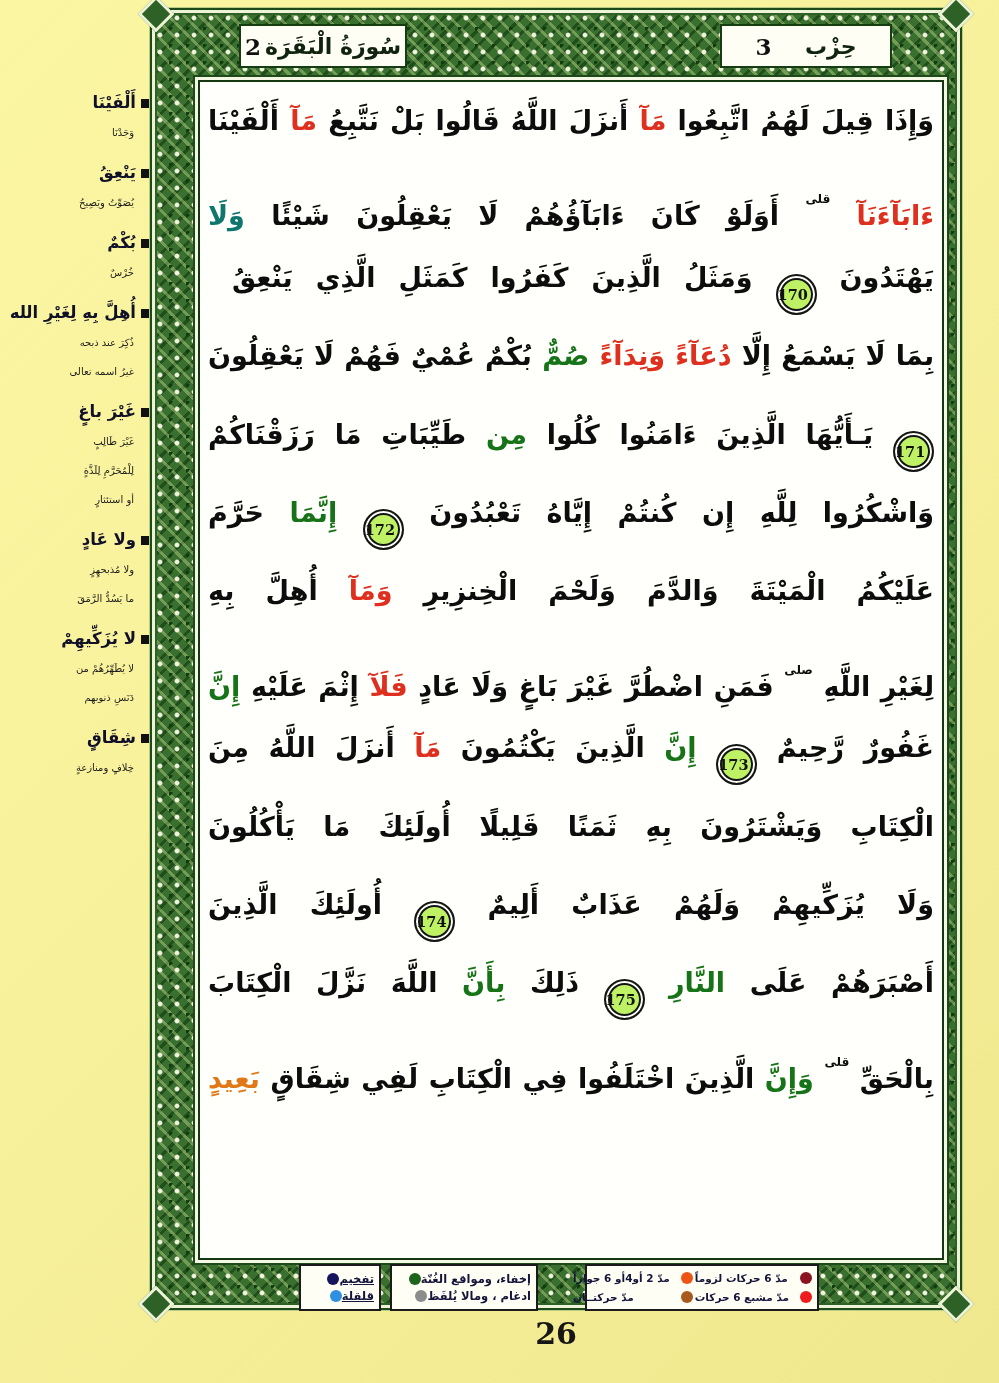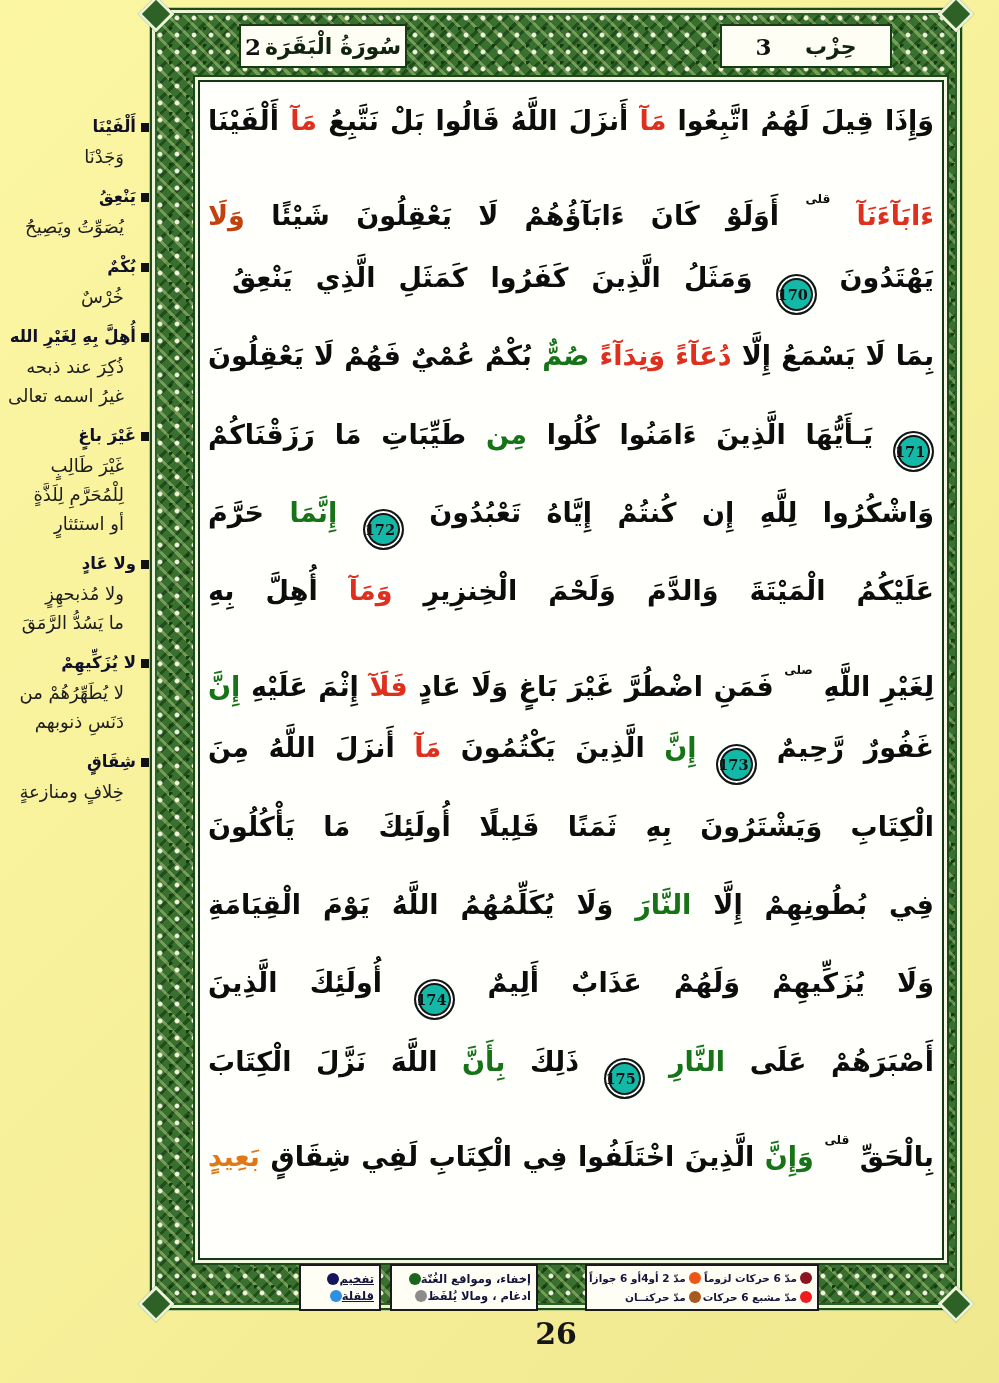--- a/index.html
+++ b/index.html
@@ -7,29 +7,29 @@
   body { font-family:"DejaVu Sans", sans-serif; }
 
   .page {
     position:relative; width:999px; height:1383px; overflow:hidden;
     background:linear-gradient(135deg,#fbf6a2 0%,#f8f19c 45%,#f0e88e 100%);
   }
 
   
   .margin-notes {
     position:absolute; top:88px; left:4px; width:146px;
-    direction:rtl; text-align:right;margin-top:24px;
+    direction:rtl; text-align:right;
   }
   .note { margin-bottom:11px; }
   .note-head { display:flex; align-items:center; gap:5px; justify-content:flex-start;
     font-weight:700; font-size:16.5px; color:#101028; line-height:30px; }
   .bullet { width:9px; height:9px; background:#111; display:inline-block; flex:0 0 auto; }
   .head-t { white-space:nowrap; }
-  .note-def { font-size:18px; color:#1c1c1c; line-height:29px; padding-left:4px;
-    padding-right:26px; white-space:nowrap; }
+  .note-def { font-size:10px; color:#1c1c1c; line-height:29px; padding-left:4px;
+    padding-right:16px; white-space:nowrap; }
 
   
   .frame {
     position:absolute; left:150px; top:8px; width:812px; height:1302px;
     background-color:#39702f;
     background-image:
       radial-gradient(circle at 8px 8px, rgba(250,250,230,.95) 1.8px, transparent 3px),
       radial-gradient(circle at 0px 0px, #123c10 3px, transparent 4.2px),
       repeating-linear-gradient(45deg, rgba(225,240,160,.35) 0 3px, transparent 3px 11px),
       repeating-linear-gradient(-45deg, rgba(8,46,8,.5) 0 3px, transparent 3px 11px);
@@ -64,21 +64,21 @@
   .qline {
     direction:rtl; height:78.4px; line-height:74px; overflow:hidden;
     font-size:27px; font-weight:700; color:#0d0d0d;
     text-align:justify; text-align-last:justify; white-space:normal;
   }
   .qline::after { content:""; display:inline-block; width:100%; height:0; }
   .seg { letter-spacing:0; }
   .sup { font-size:12px; font-weight:700; color:#151515; vertical-align:22px;margin-top:12px; }
   .ayah {
     display:inline-block; direction:ltr; width:41px; height:41px; line-height:37px;
-    border-radius:50%; border:2.5px solid #141414; background:#14b8a6;
+    border-radius:50%; border:2.5px solid #141414; background:#bef264;
     box-shadow: inset 0 0 0 2px #fff, inset 0 0 0 4px #141414;
     text-align:center; font-family:"DejaVu Serif", serif; font-size:14.5px;
     font-weight:700; color:#111; vertical-align:-13px;
   }
 
   
   .lg-box {
     position:absolute; top:1254px; height:47px; background:#fffef4;
     border:2px solid #1b1b1b; z-index:3; direction:rtl;
     display:flex; flex-direction:column; justify-content:space-evenly;
@@ -87,21 +87,21 @@
   .lg-tafkheem { left:147px; width:82px; }
   .lg-ghunnah  { left:238px; width:148px; }
   .lg-madd     { left:433px; width:234px; display:grid;
     grid-template-columns:1fr 1fr; grid-auto-rows:1fr; align-items:center; column-gap:2px; }
   .lg-row { display:flex; align-items:center; }
   .lg-row .dot { width:12px; height:12px; border-radius:50%; flex:0 0 auto; }
   .lg-label { font-size:11.5px; font-weight:700; color:#14143c; white-space:nowrap; }
   .lg-trail { justify-content:flex-start; }
   .lg-trail .lg-label { order:0; } .lg-trail .dot { order:1; }
   .lg-tafkheem .lg-label { text-decoration:underline; }
-  .lg-madd .lg-row { gap:3px; }
+  .lg-madd .lg-row { gap:11px;justify-content:space-between; }
   .lg-madd .lg-label { font-size:10.5px; }
 
   .page-number {
     position:absolute; top:1316px; left:150px; width:812px; text-align:center;
     font-family:"DejaVu Serif", serif; font-weight:700; font-size:30px; color:#161616;
   }
 </style>
 </head>
 <body>
 
@@ -183,30 +183,29 @@
     </div>
 
     <div class="hdr-box hizb">
       <span class="hizb-label">حِزْب</span>
       <span class="hdr-num">3</span>
     </div>
 
     <div class="text-area">
       <div id="quran-lines">
           <div class="qline"><span class="seg" style="color: rgb(13, 13, 13);">وَإِذَا قِيلَ لَهُمُ اتَّبِعُوا</span> <span class="seg" style="color: rgb(223, 47, 30);">مَآ</span> <span class="seg" style="color: rgb(13, 13, 13);">أَنزَلَ اللَّهُ قَالُوا بَلْ نَتَّبِعُ</span> <span class="seg" style="color: rgb(223, 47, 30);">مَآ</span> <span class="seg" style="color: rgb(13, 13, 13);">أَلْفَيْنَا عَلَيْهِ</span> </div>
-          <div class="qline"><span class="seg" style="color: rgb(223, 47, 30);">ءَابَآءَنَآ</span> <span class="sup" style="color: rgb(13, 13, 13);">قلى</span> <span class="seg" style="color: rgb(13, 13, 13);">أَوَلَوْ كَانَ ءَابَآؤُهُمْ لَا يَعْقِلُونَ شَيْئًا</span> <span class="seg" style="color: #c2410c;">وَلَا</span> </div>
+          <div class="qline"><span class="seg" style="color: rgb(223, 47, 30);">ءَابَآءَنَآ</span> <span class="sup" style="color: rgb(13, 13, 13);">قلى</span> <span class="seg" style="color: rgb(13, 13, 13);">أَوَلَوْ كَانَ ءَابَآؤُهُمْ لَا يَعْقِلُونَ شَيْئًا</span> <span class="seg" style="color: #0f766e;">وَلَا</span> </div>
           <div class="qline"><span class="seg" style="color: rgb(13, 13, 13);">يَهْتَدُونَ</span> <span class="ayah">170</span> <span class="seg" style="color: rgb(13, 13, 13); margin-left: 24px;">وَمَثَلُ الَّذِينَ كَفَرُوا كَمَثَلِ الَّذِي يَنْعِقُ</span> </div>
           <div class="qline"><span class="seg" style="color: rgb(13, 13, 13);">بِمَا لَا يَسْمَعُ إِلَّا</span> <span class="seg" style="color: rgb(223, 47, 30);">دُعَآءً</span> <span class="seg" style="color: rgb(223, 47, 30);">وَنِدَآءً</span> <span class="seg" style="color: rgb(23, 115, 23);">صُمٌّ</span> <span class="seg" style="color: rgb(13, 13, 13);">بُكْمٌ عُمْيٌ فَهُمْ لَا يَعْقِلُونَ</span> </div>
           <div class="qline"><span class="ayah">171</span> <span class="seg" style="color: rgb(13, 13, 13);">يَـأَيُّهَا الَّذِينَ ءَامَنُوا كُلُوا</span> <span class="seg" style="color: rgb(23, 115, 23);">مِن</span> <span class="seg" style="color: rgb(13, 13, 13);">طَيِّبَاتِ مَا رَزَقْنَاكُمْ</span> </div>
           <div class="qline"><span class="seg" style="color: rgb(13, 13, 13);">وَاشْكُرُوا لِلَّهِ إِن كُنتُمْ إِيَّاهُ تَعْبُدُونَ</span> <span class="ayah">172</span> <span class="seg" style="color: rgb(23, 115, 23);">إِنَّمَا</span> <span class="seg" style="color: rgb(13, 13, 13);">حَرَّمَ</span> </div>
           <div class="qline"><span class="seg" style="color: rgb(13, 13, 13);">عَلَيْكُمُ الْمَيْتَةَ وَالدَّمَ وَلَحْمَ الْخِنزِيرِ</span> <span class="seg" style="color: rgb(223, 47, 30);">وَمَآ</span> <span class="seg" style="color: rgb(13, 13, 13);">أُهِلَّ بِهِ</span> </div>
           <div class="qline"><span class="seg" style="color: rgb(13, 13, 13);">لِغَيْرِ اللَّهِ</span> <span class="sup" style="color: rgb(13, 13, 13);">صلى</span> <span class="seg" style="color: rgb(13, 13, 13);">فَمَنِ اضْطُرَّ غَيْرَ بَاغٍ وَلَا عَادٍ</span> <span class="seg" style="color: rgb(223, 47, 30);">فَلَآ</span> <span class="seg" style="color: rgb(13, 13, 13);">إِثْمَ عَلَيْهِ</span> <span class="seg" style="color: rgb(23, 115, 23);">إِنَّ</span>  </div>
           <div class="qline"><span class="seg" style="color: rgb(13, 13, 13);">غَفُورٌ رَّحِيمٌ</span> <span class="ayah">173</span> <span class="seg" style="color: rgb(23, 115, 23);">إِنَّ</span> <span class="seg" style="color: rgb(13, 13, 13);">الَّذِينَ يَكْتُمُونَ</span> <span class="seg" style="color: rgb(223, 47, 30);">مَآ</span> <span class="seg" style="color: rgb(13, 13, 13);">أَنزَلَ اللَّهُ مِنَ</span> </div>
           <div class="qline"><span class="seg" style="color: rgb(13, 13, 13);">الْكِتَابِ وَيَشْتَرُونَ بِهِ ثَمَنًا قَلِيلًا أُولَئِكَ مَا يَأْكُلُونَ</span> </div>
-          <div class="qline"><span class="seg" style="color: rgb(13, 13, 13);">فِي بُطُونِهِمْ إِلَّا</span> <span class="seg" style="color: rgb(23, 115, 23);">النَّارَ</span> <span class="seg" style="color: rgb(13, 13, 13);">وَلَا يُكَلِّمُهُمُ اللَّهُ يَوْمَ الْقِيَامَةِ</span> </div>
           <div class="qline"><span class="seg" style="color: rgb(13, 13, 13);">وَلَا يُزَكِّيهِمْ وَلَهُمْ عَذَابٌ أَلِيمٌ</span> <span class="ayah">174</span> <span class="seg" style="color: rgb(13, 13, 13);">أُولَئِكَ الَّذِينَ</span> </div>
           <div class="qline"><span class="seg" style="color: rgb(13, 13, 13);">أَصْبَرَهُمْ عَلَى</span> <span class="seg" style="color: rgb(23, 115, 23);">النَّارِ</span> <span class="ayah">175</span> <span class="seg" style="color: rgb(13, 13, 13);">ذَلِكَ</span> <span class="seg" style="color: rgb(23, 115, 23);">بِأَنَّ</span> <span class="seg" style="color: rgb(13, 13, 13);">اللَّهَ نَزَّلَ الْكِتَابَ</span> </div>
           <div class="qline"><span class="seg" style="color: rgb(13, 13, 13);">بِالْحَقِّ</span> <span class="sup" style="color: rgb(13, 13, 13);">قلى</span> <span class="seg" style="color: rgb(23, 115, 23);">وَإِنَّ</span> <span class="seg" style="color: rgb(13, 13, 13);">الَّذِينَ اخْتَلَفُوا فِي الْكِتَابِ لَفِي شِقَاقٍ</span> <span class="seg" style="color: rgb(224, 120, 24);">بَعِيدٍ</span>  </div>
         </div>
     </div>
 
     <div class="lg-box lg-tafkheem" id="lg-tafkheem">
         <div class="lg-row lg-trail">
           <span class="lg-label">تفخيم</span>
           <span class="dot" style="background: rgb(21, 21, 94);"></span>

